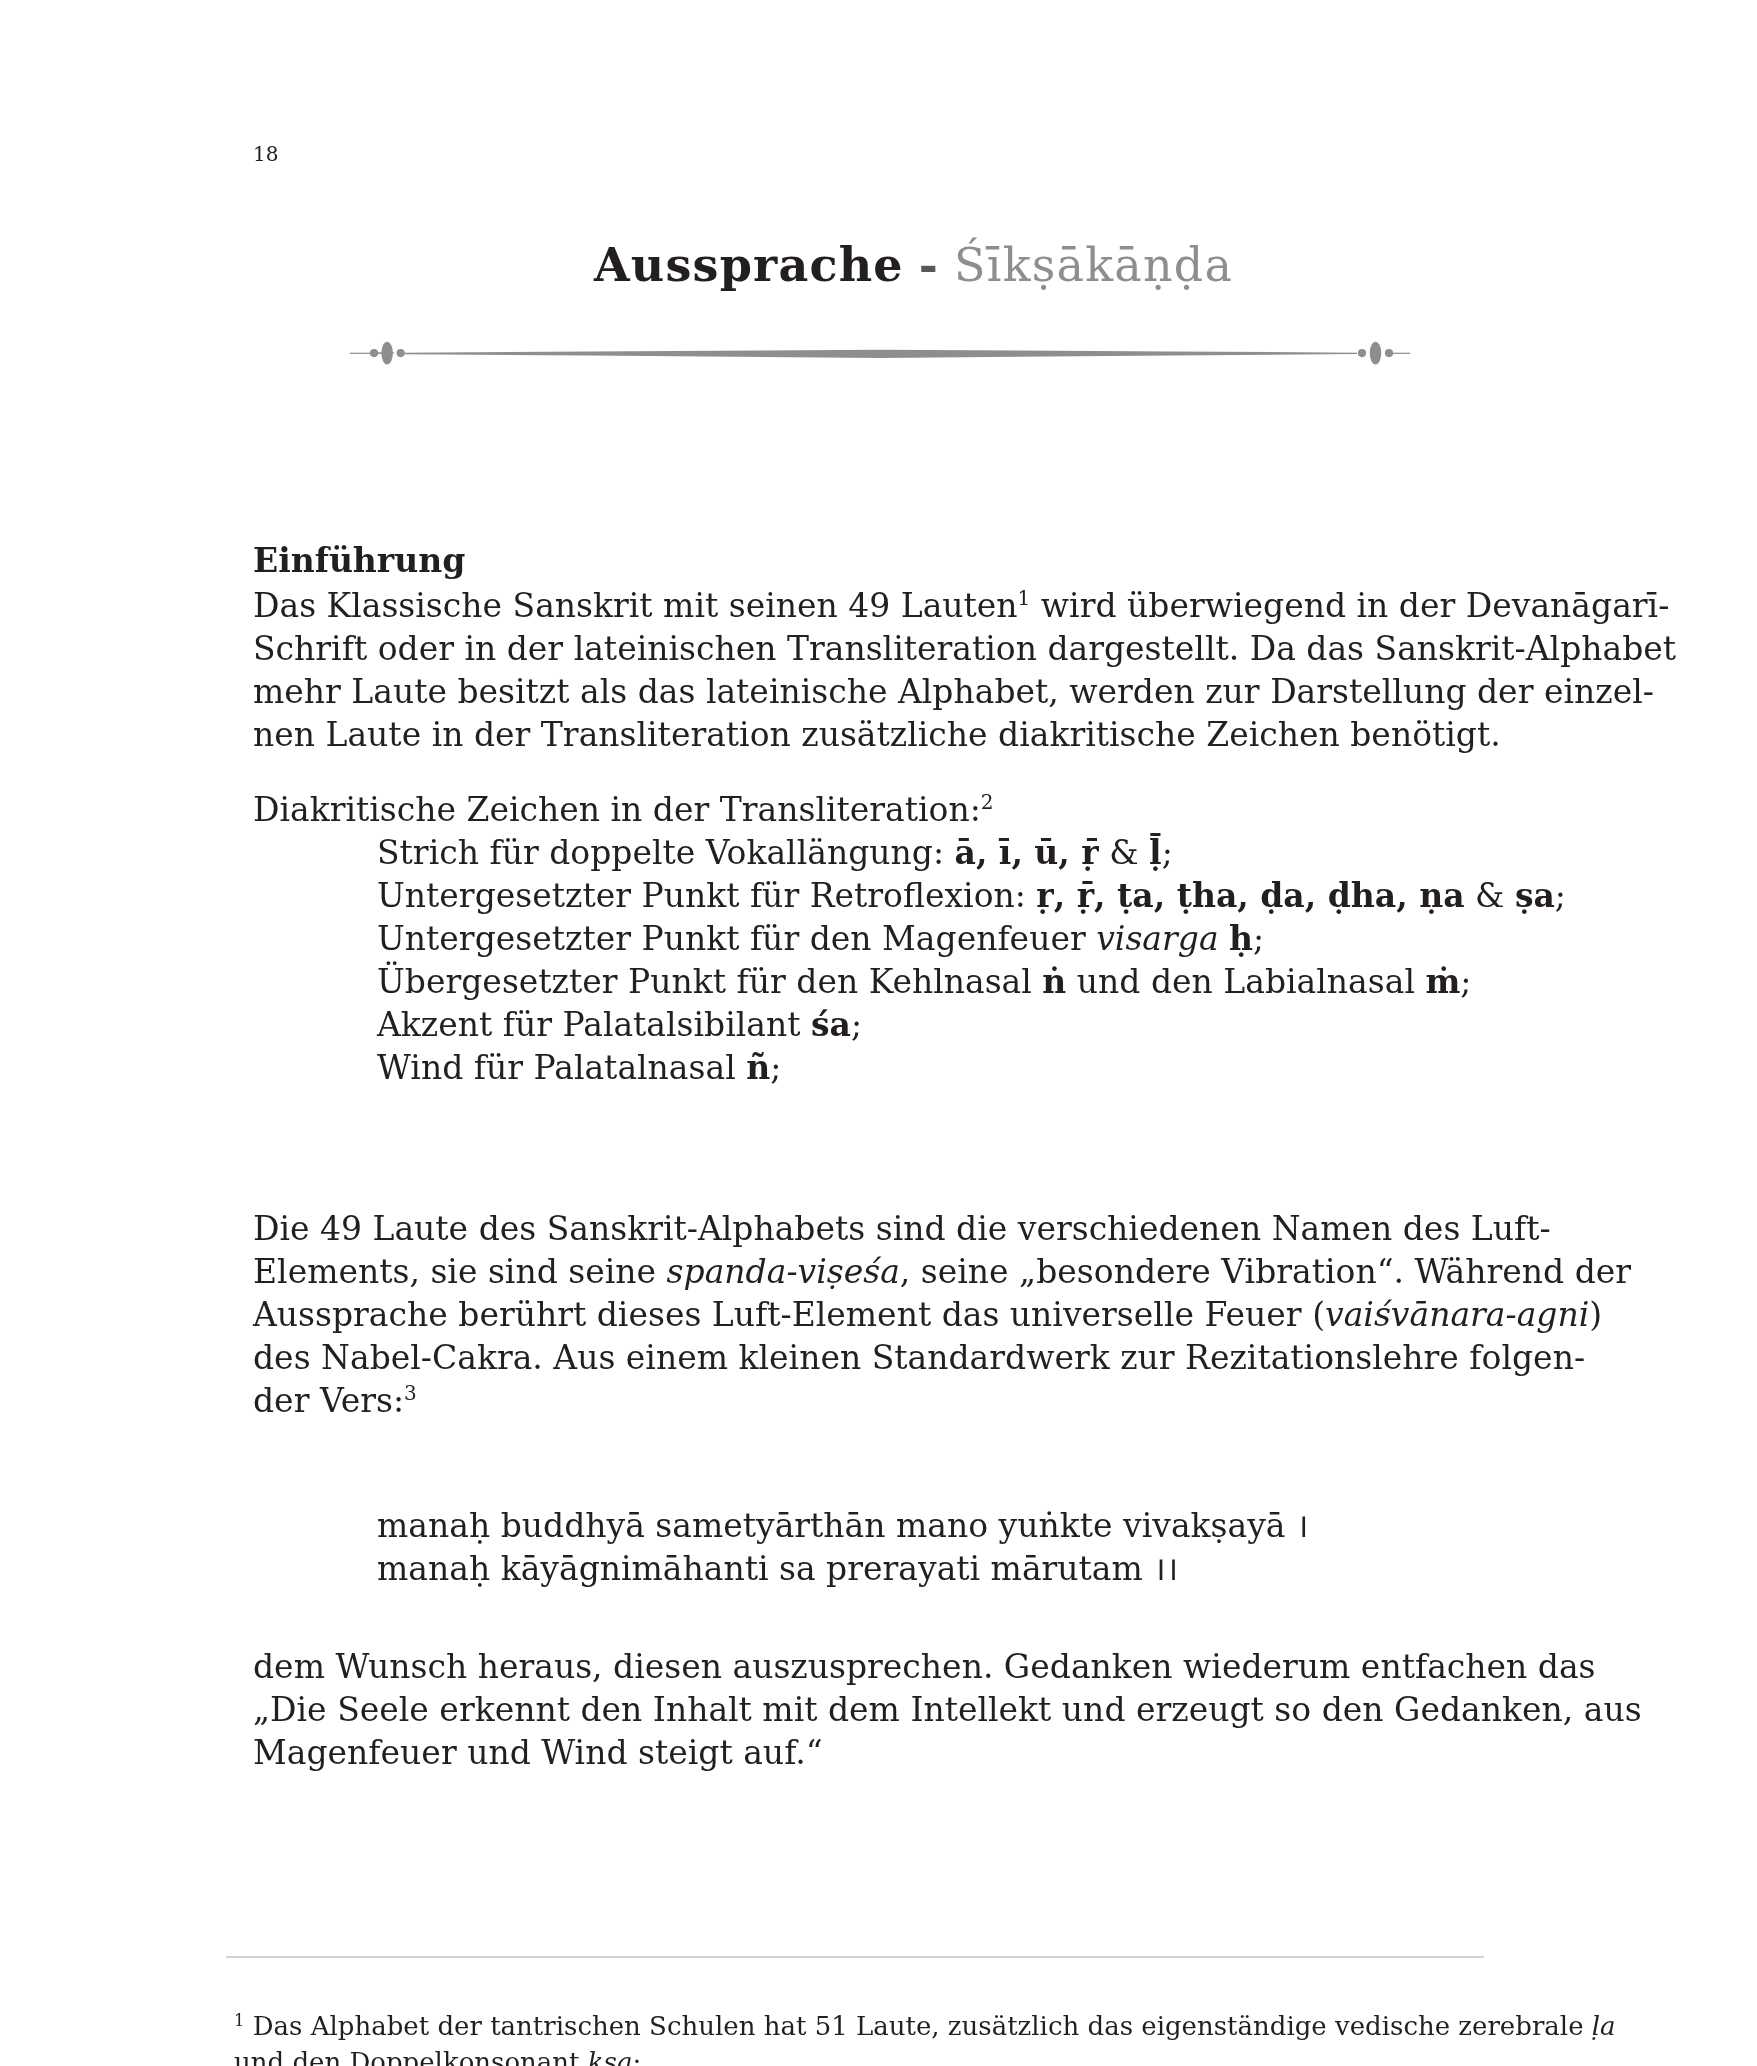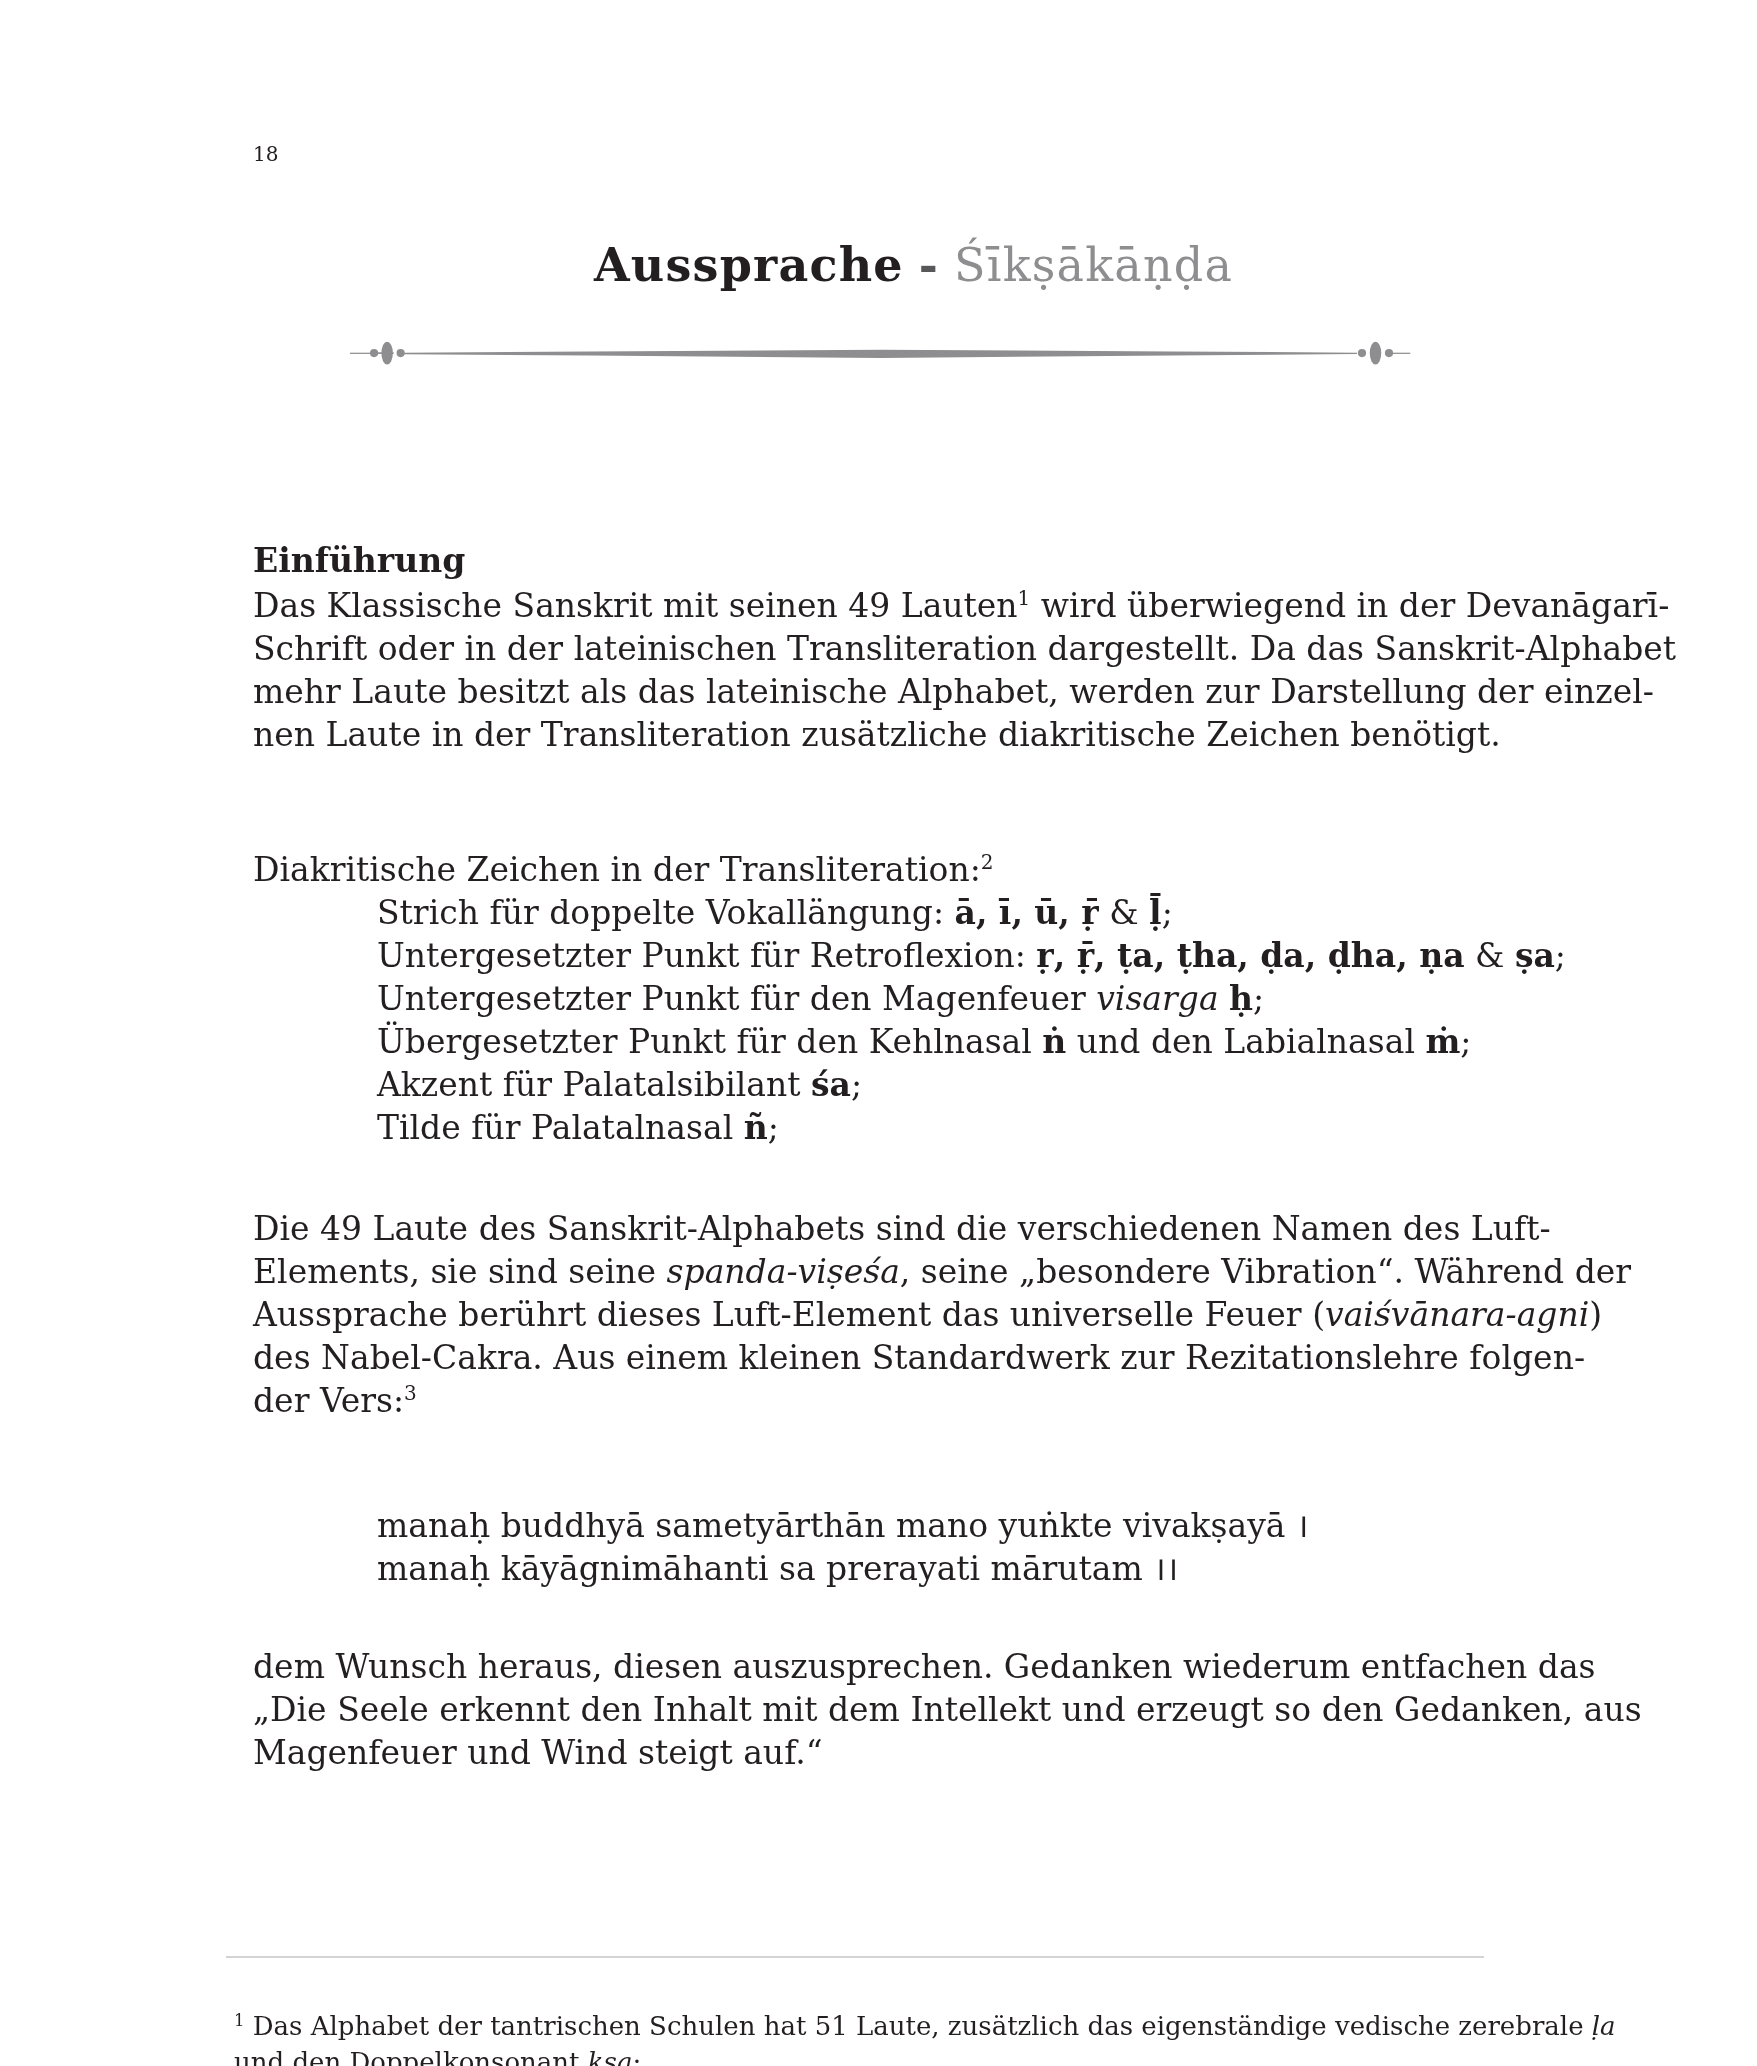--- a/index.html
+++ b/index.html
@@ -55,28 +55,28 @@
 </svg>
 
 <div class="abs text-block" style="top:537px;">
   <div class="heading">Einführung</div>
   <div class="line" style="height:43px;line-height:43px"><span>Das Klassische Sanskrit mit seinen 49 Lauten</span><span class="sup">1</span><span> wird überwiegend in der Devanāgarī-</span></div>
   <div class="line" style="height:43px;line-height:43px">Schrift oder in der lateinischen Transliteration dargestellt. Da das Sanskrit-Alphabet</div>
   <div class="line" style="height:43px;line-height:43px">mehr Laute besitzt als das lateinische Alphabet, werden zur Darstellung der einzel-</div>
   <div class="line last" style="height:43px;line-height:43px">nen Laute in der Transliteration zusätzliche diakritische Zeichen benötigt.</div>
 </div>
 
-<div class="abs text-block" style="top:848px;">
+<div class="abs text-block" style="top:788px;">
   <div class="line last" style="height:43px;line-height:43px"><span>Diakritische Zeichen in der Transliteration:</span><span class="sup">2</span></div>
   <div class="line last indent" style="height:43px;line-height:43px"><span>Strich für doppelte Vokallängung: </span><span class="bold">ā, ī, ū, ṝ</span><span> &amp; </span><span class="bold">ḹ</span><span>;</span></div>
   <div class="line last indent" style="height:43px;line-height:43px"><span>Untergesetzter Punkt für Retroflexion: </span><span class="bold">ṛ, ṝ, ṭa, ṭha, ḍa, ḍha, ṇa</span><span> &amp; </span><span class="bold">ṣa</span><span>;</span></div>
   <div class="line last indent" style="height:43px;line-height:43px"><span>Untergesetzter Punkt für den Magenfeuer </span><span class="it">visarga</span> <span class="bold">ḥ</span><span>;</span></div>
   <div class="line last indent" style="height:43px;line-height:43px"><span>Übergesetzter Punkt für den Kehlnasal </span><span class="bold">ṅ</span><span> und den Labialnasal </span><span class="bold">ṁ</span><span>;</span></div>
   <div class="line last indent" style="height:43px;line-height:43px"><span>Akzent für Palatalsibilant </span><span class="bold">śa</span><span>;</span></div>
-  <div class="line last indent" style="height:43px;line-height:43px"><span>Tilde für Palatalnasal </span><span class="bold">ñ</span><span>;</span></div>
+  <div class="line last indent" style="height:43px;line-height:43px"><span>Wind für Palatalnasal </span><span class="bold">ñ</span><span>;</span></div>
 </div>
 
 <div class="abs text-block" style="top:1207px;">
   <div class="line" style="height:43px;line-height:43px">Die 49 Laute des Sanskrit-Alphabets sind die verschiedenen Namen des Luft-</div>
   <div class="line" style="height:43px;line-height:43px"><span>Elements, sie sind seine </span><span class="it">spanda-viṣeśa</span><span>, seine „besondere Vibration“. Während der</span></div>
   <div class="line" style="height:43px;line-height:43px"><span>Aussprache berührt dieses Luft-Element das universelle Feuer (</span><span class="it">vaiśvānara-agni</span><span>)</span></div>
   <div class="line" style="height:43px;line-height:43px">des Nabel-Cakra. Aus einem kleinen Standardwerk zur Rezitationslehre folgen-</div>
   <div class="line last" style="height:43px;line-height:43px"><span>der Vers:</span><span class="sup">3</span></div>
 </div>
 

